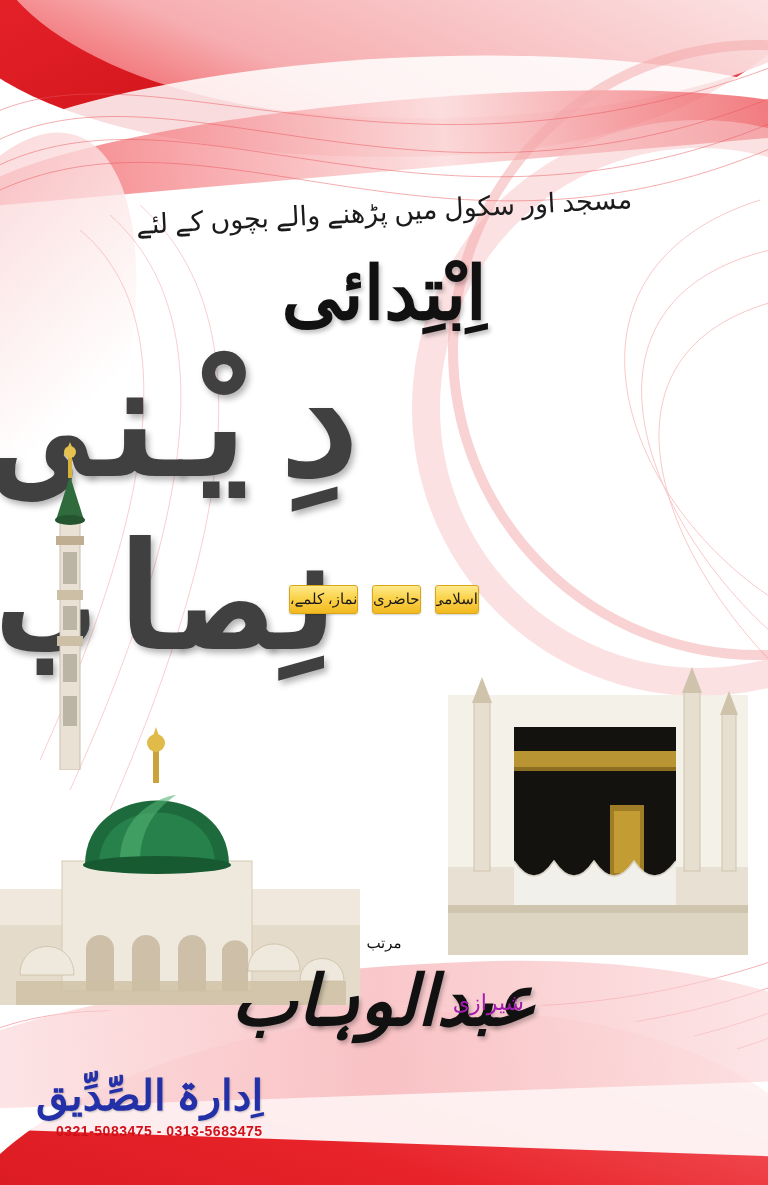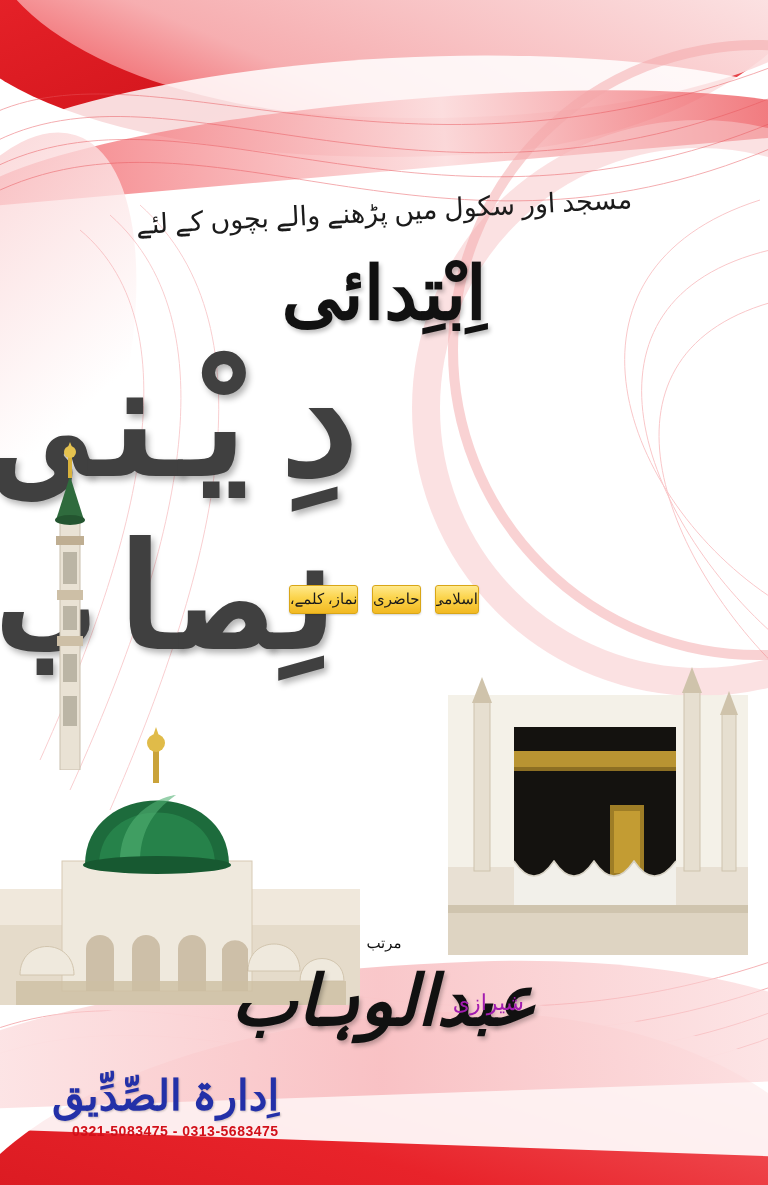--- a/index.html
+++ b/index.html
@@ -282,21 +282,21 @@
     font-family: "Liberation Serif", serif;
     font-size: 22px;
     color: #a21caf;
     direction: rtl;
     z-index: 8;
   }
 
   
   .publisher {
     position: absolute;
-    left: 52px;
+    left: 36px;
     bottom: 46px;
     z-index: 8;
     text-align: left;
   }
   .publisher-name {
     font-family: "Liberation Serif", serif;
     font-size: 42px;
     font-weight: bold;
     color: #2330a8;
     direction: rtl;

